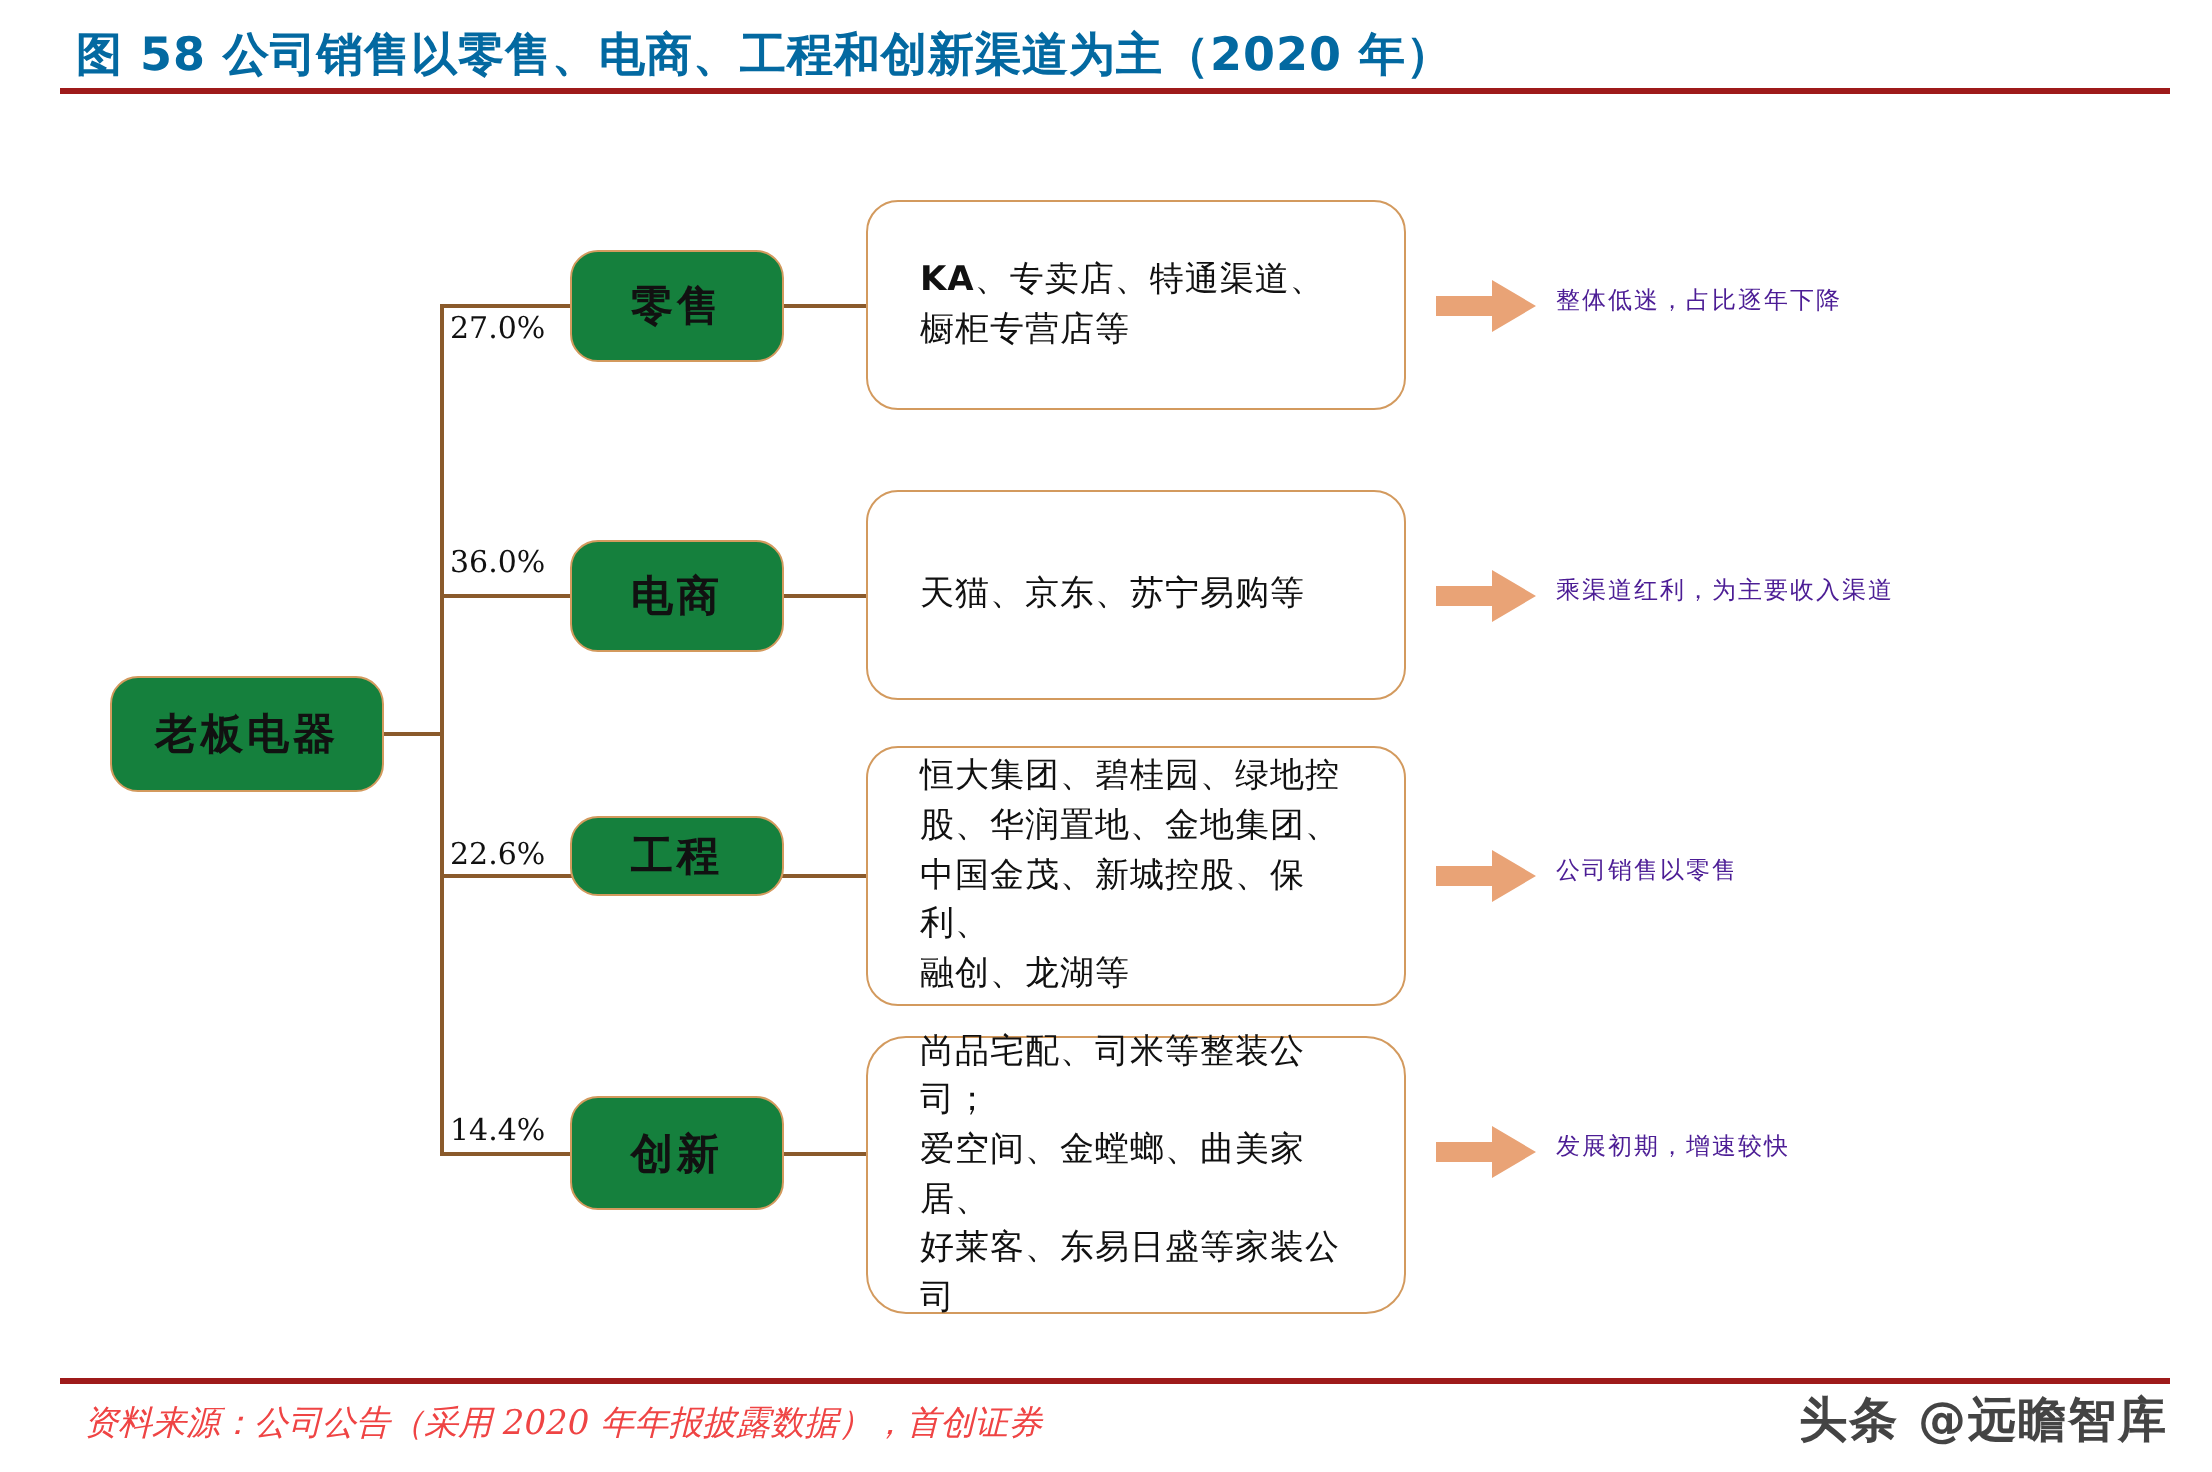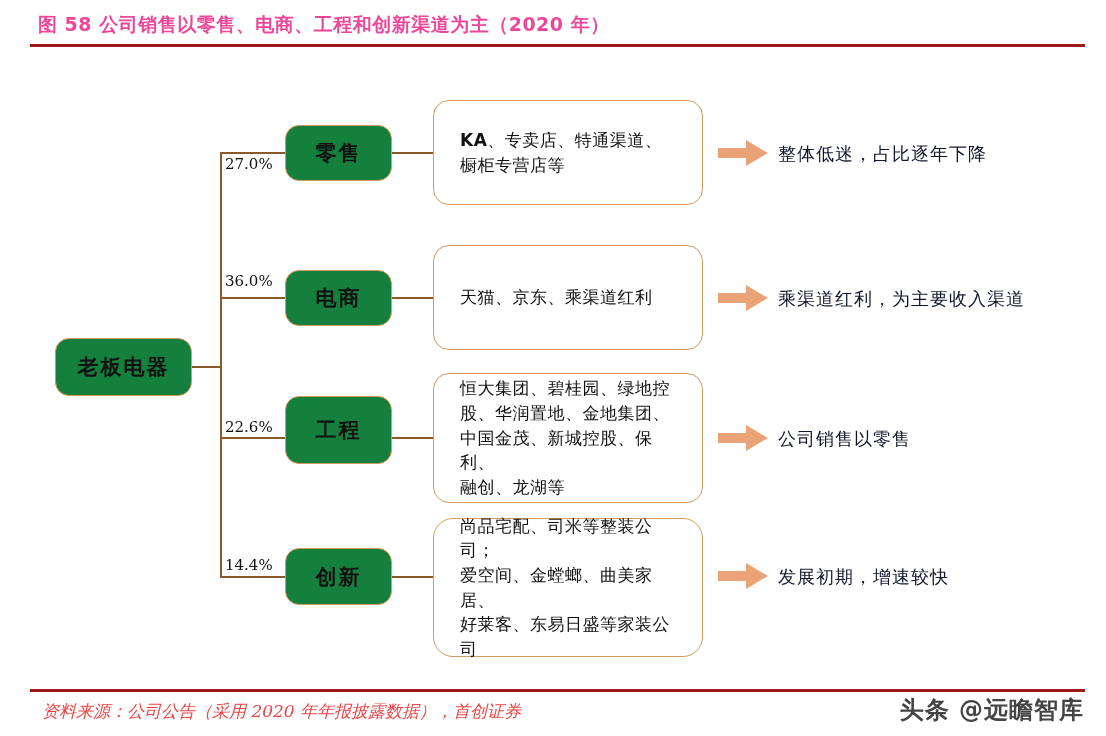--- a/index.html
+++ b/index.html
@@ -4,21 +4,21 @@
 <style>
   html,body{margin:0;padding:0;background:#ffffff;}
   body{width:1106px;height:736px;overflow:hidden;
        font-family:"DejaVu Sans","Liberation Sans",sans-serif;}
 
   #root{position:relative;width:1106px;height:736px;background:#fff;}
 
   
   .fig-title{
     position:absolute; left:38px; top:12px;
-    font-size:19px; font-weight:700; color:#ec4899;
+    font-size:23px; font-weight:700; color:#0369a1;
     letter-spacing:.5px; white-space:nowrap;
     font-family:"DejaVu Sans","Liberation Sans",sans-serif;
   }
   .rule-top{
     position:absolute; left:30px; top:44px; width:1055px; height:3px;
     background:#9e1a1a;
   }
   .rule-bottom{
     position:absolute; left:30px; top:689px; width:1055px; height:3px;
     background:#9e1a1a;
@@ -67,21 +67,21 @@
   
   .pct{
     position:absolute; font-size:15px; color:#111;
     font-family:"DejaVu Serif","Liberation Serif",serif;
     white-space:nowrap;
   }
 
   
   .arrow{position:absolute;}
   .note{
-    position:absolute; font-size:18px; color:#0f172a;
+    position:absolute; font-size:12px; color:#4c1d95;
     letter-spacing:1px; white-space:nowrap;
     font-family:Liberation Mono, monospace;
   }
 </style>
 </head>
 <body>
 
 <div id="root">
 
   <div class="fig-title">图 58 公司销售以零售、电商、工程和创新渠道为主（2020 年）</div>
@@ -120,29 +120,29 @@
   <svg class="arrow" style="left:718px;top:140px;" width="50" height="26" viewBox="0 0 50 26">
     <path d="M0,8 L28,8 L28,0 L50,13 L28,26 L28,18 L0,18 Z" fill="#e9a376"></path>
   </svg>
   <div class="note" style="left:778px;top:142px;">整体低迷，占比逐年下降</div>
 
   <div class="pct" style="left:225px;top:272px;">36.0%</div>
   <div class="node center" style="left:285px;top:270px;width:107px;height:56px;">
     <span class="node-label">电商</span>
   </div>
   <div class="detail" style="left:433px;top:245px;width:270px;height:105px;">
-    <span class="detail-text">天猫、京东、乘渠道红利</span>
+    <span class="detail-text">天猫、京东、苏宁易购等</span>
   </div>
   <svg class="arrow" style="left:718px;top:285px;" width="50" height="26" viewBox="0 0 50 26">
     <path d="M0,8 L28,8 L28,0 L50,13 L28,26 L28,18 L0,18 Z" fill="#e9a376"></path>
   </svg>
   <div class="note" style="left:778px;top:287px;">乘渠道红利，为主要收入渠道</div>
 
   <div class="pct" style="left:225px;top:418px;">22.6%</div>
-  <div class="node center" style="left:285px;top:396px;width:107px;height:68px;">
+  <div class="node center" style="left:285px;top:408px;width:107px;height:40px;">
     <span class="node-label">工程</span>
   </div>
   <div class="detail" style="left:433px;top:373px;width:270px;height:130px;">
     <span class="detail-text">恒大集团、碧桂园、绿地控<br>股、华润置地、金地集团、<br>中国金茂、新城控股、保利、<br>融创、龙湖等</span>
   </div>
   <svg class="arrow" style="left:718px;top:425px;" width="50" height="26" viewBox="0 0 50 26">
     <path d="M0,8 L28,8 L28,0 L50,13 L28,26 L28,18 L0,18 Z" fill="#e9a376"></path>
   </svg>
   <div class="note" style="left:778px;top:427px;">公司销售以零售</div>
 

